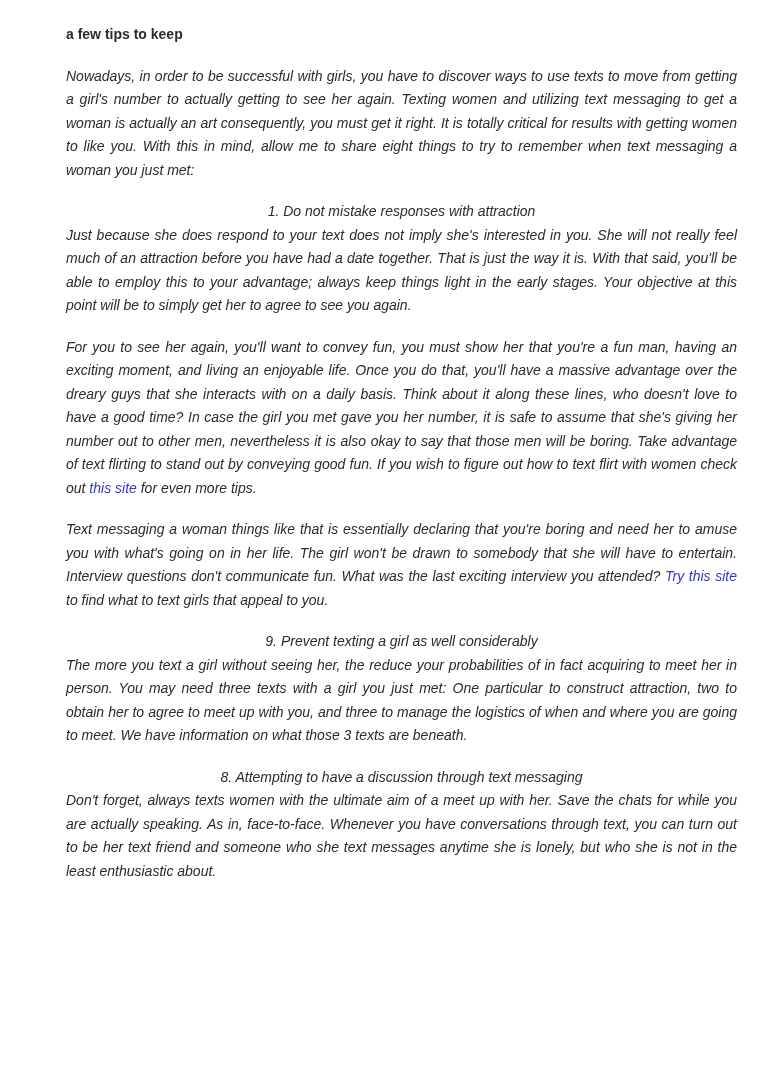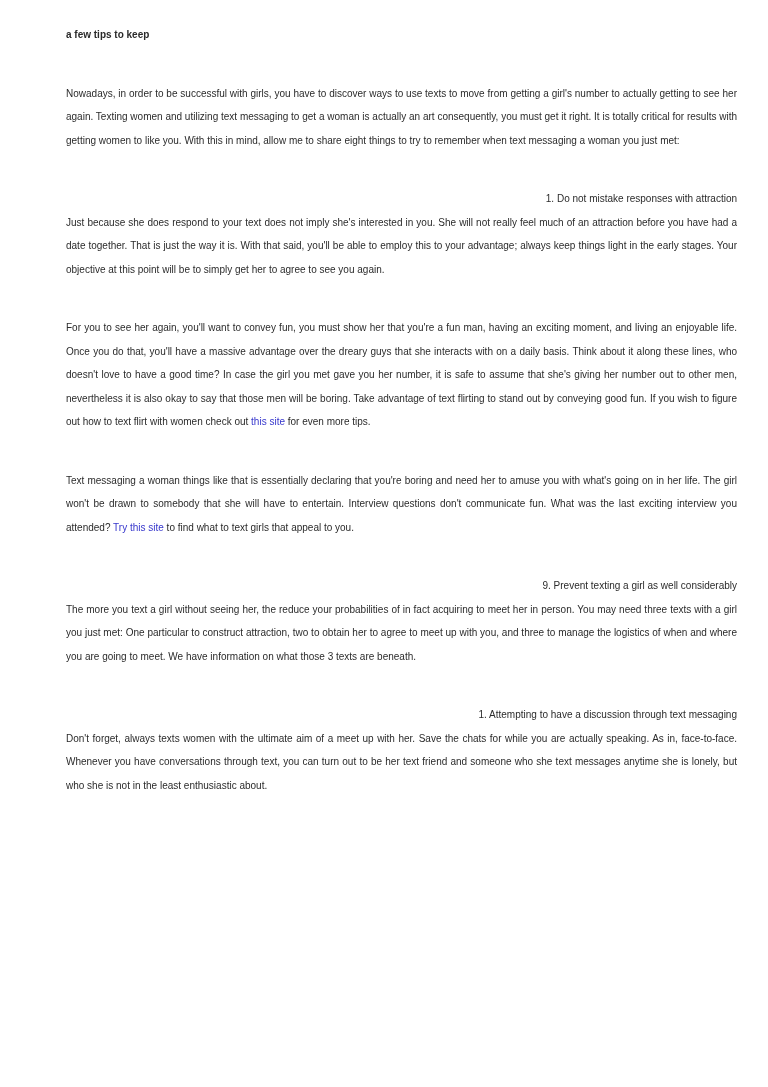--- a/index.html
+++ b/index.html
@@ -8,35 +8,36 @@
     --link: #3636cc;
   }
   * { margin: 0; padding: 0; box-sizing: border-box; }
   html, body { background: var(--background); }
   .page {
     width: 768px;
     height: 927px;
     background: var(--background);
     font-family: "Liberation Sans", "DejaVu Sans", sans-serif;
     color: var(--text);
-    font-size: 10px;
+    font-size: 14px;
     line-height: 23.5px;
     padding: 23px 31px 0 66px;
     overflow: hidden;
   }
   .doc-title {
     font-weight: bold;
     text-align: left;
   }
   .para {
-    margin-top: 35px;
+    margin-top: 18px;
     text-align: justify;
+    font-style: italic;
   }
   .para .heading-line {
-    text-align: right;
+    text-align: center;
   }
   a.inline-link {
     color: var(--link);
     text-decoration: none;
     cursor: pointer;
   }
 </style>
 </head>
 <body>
 
@@ -57,17 +58,17 @@
 
 
   <p class="para"><span>Text messaging a woman things like that is essentially declaring that you're boring and need her to amuse you with what's going on in her life. The girl won't be drawn to somebody that she will have to entertain. Interview questions don't communicate fun. What was the last exciting interview you attended? </span><a class="inline-link">Try this site</a><span> to find what to text girls that appeal to you.</span></p>
 
   <div class="para">
     <div class="heading-line">9. Prevent texting a girl as well considerably</div>
     <div>The more you text a girl without seeing her, the reduce your probabilities of in fact acquiring to meet her in person. You may need three texts with a girl you just met: One particular to construct attraction, two to obtain her to agree to meet up with you, and three to manage the logistics of when and where you are going to meet. We have information on what those 3 texts are beneath.</div>
   </div>
 
   <div class="para">
-    <div class="heading-line">1. Attempting to have a discussion through text messaging</div>
+    <div class="heading-line">8. Attempting to have a discussion through text messaging</div>
     <div>Don't forget, always texts women with the ultimate aim of a meet up with her. Save the chats for while you are actually speaking. As in, face-to-face. Whenever you have conversations through text, you can turn out to be her text friend and someone who she text messages anytime she is lonely, but who she is not in the least enthusiastic about.</div>
   </div>
 
 </div>
 
 </body></html>

